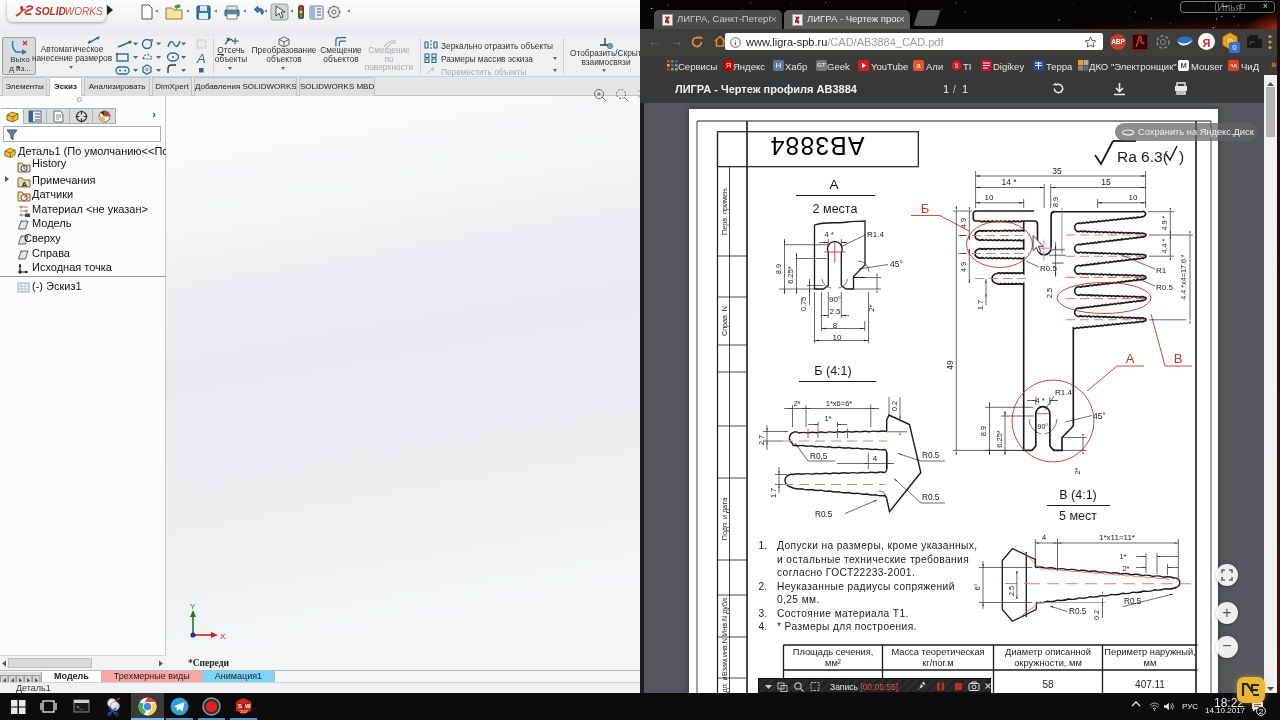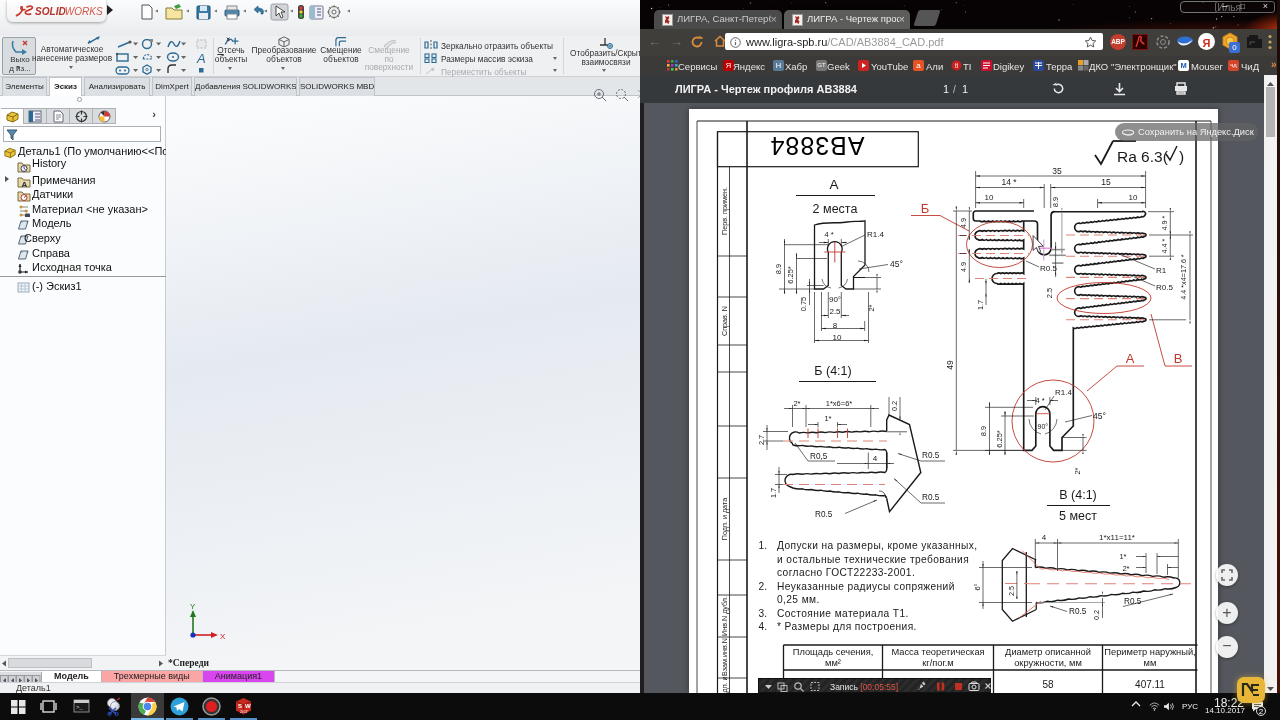--- a/index.html
+++ b/index.html
@@ -315,21 +315,21 @@
         </svg>
         <svg class="abs" style="left:18px;top:505px" width="45" height="45" viewBox="0 0 45 45">
       <text x="6" y="8" font-size="8" fill="#1e7a1e" font-family="Liberation Sans">Y</text>
       <line x1="9" y1="34" x2="9" y2="14" stroke="#1e7a1e" stroke-width="1.6"></line>
           <path d="M9 9 l-3 7 h6z" fill="#1e7a1e"></path>
       <line x1="9" y1="34" x2="29" y2="34" stroke="#cc2222" stroke-width="1.6"></line>
           <path d="M34 34 l-7 -3 v6z" fill="#cc2222"></path>
       <text x="36" y="38" font-size="8" fill="#cc2222" font-family="Liberation Sans">X</text>
       <circle cx="9" cy="34" r="2.6" fill="#1133bb"></circle>
         </svg>
-        <div class="abs" style="left:2px;top:562px;font-size:9.5px;font-weight:bold;color:#222;font-family:Liberation Serif,serif">*Спереди</div>
+        <div class="abs" style="left:22px;top:562px;font-size:9.5px;font-weight:bold;color:#222;font-family:Liberation Serif,serif">*Спереди</div>
       </div>
       <div id="sw-scroll" class="abs">
         <svg style="position:absolute;left:1px;top:4px" width="6" height="7">
           <path d="M5 0.5 L1 3.5 L5 6.5z" fill="#555"></path>
         </svg>
       <div class="abs" style="left:8px;top:2px;width:84px;height:10px;background:#d8dadd;border:1px solid #bcc0c4"></div>
       <svg style="position:absolute;left:158px;top:4px" width="6" height="7">
           <path d="M1 0.5 L5 3.5 L1 6.5z" fill="#555"></path>
         </svg>
       </div>
@@ -341,21 +341,21 @@
               <rect x="16.5" y="0.5" width="7.5" height="10"></rect>
               <rect x="24.5" y="0.5" width="7.5" height="10"></rect>
               <rect x="32.5" y="0.5" width="7.5" height="10"></rect>
             </g>
             <g fill="#556">
               <path d="M6 3 l-3 2.5 3 2.5z M14 3 l-3 2.5 3 2.5z M19 3 l3 2.5 -3 2.5z M27 3 l3 2.5 -3 2.5z M35 3 l3 2.5 -3 2.5z"></path>
             </g>
           </svg></div>
         <div class="vtab" style="margin-left:42px;font-weight:bold;background:#fff">Модель</div>
         <div class="vtab">Трехмерные виды</div>
-        <div class="vtab" style="background:#d946ef">Анимация1</div>
+        <div class="vtab" style="background:#7dd3fc">Анимация1</div>
       </div>
       <div id="sw-status" class="abs">Деталь1</div>
     </div>
     <div id="cr" class="abs">
       <div id="cr-frame" class="abs">
         <svg class="abs" style="left:0;top:0" width="640" height="29">
           <circle cx="151.1" cy="3.0" r="0.4" fill="#fff" opacity="0.47"></circle>
           <circle cx="42.6" cy="11.6" r="0.7" fill="#fff" opacity="0.75"></circle>
           <circle cx="489.7" cy="6.4" r="0.4" fill="#fff" opacity="0.55"></circle>
           <circle cx="110.5" cy="3.1" r="0.8" fill="#fff" opacity="0.37"></circle>

